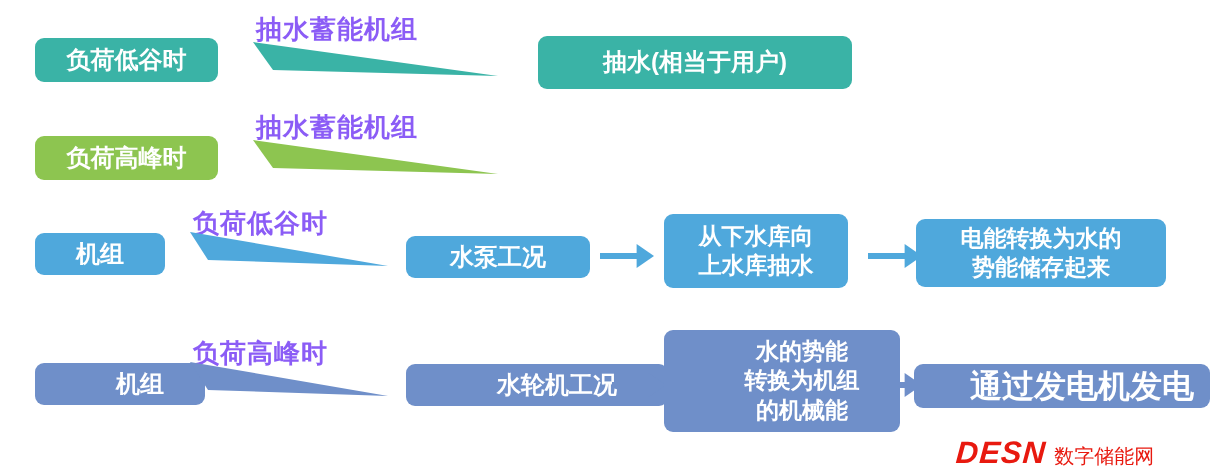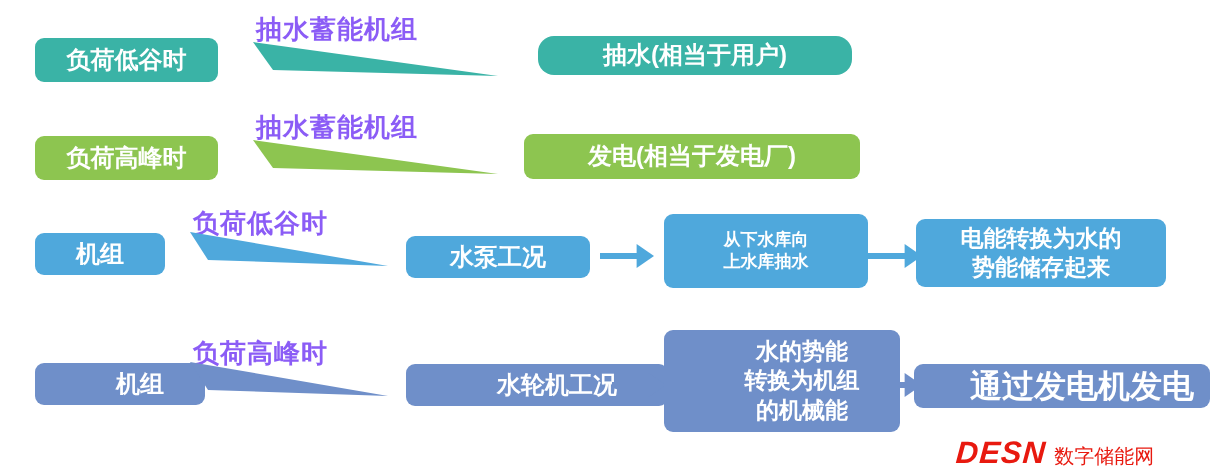--- a/index.html
+++ b/index.html
@@ -25,35 +25,35 @@
     position:absolute;color:#8b5cf6;font-weight:bold;font-size:26px;
     white-space:nowrap;letter-spacing:1px;
   }
   .swoosh,.mini-arrow{position:absolute;}
   .swoosh svg,.mini-arrow svg{display:block;width:100%;height:100%;}
 
   
   #b1s{left:35px;top:38px;width:183px;height:44px;font-size:24px;}
   #lbl1{left:256px;top:12px;}
   #sw1{left:253px;top:40px;width:245px;height:38px;}
-  #b1t{left:538px;top:36px;width:314px;height:39px;font-size:24px;border-radius:16px;}
+  #b1t{left:538px;top:36px;width:314px;height:53px;font-size:24px;}
 
   
   #b2s{left:35px;top:136px;width:183px;height:44px;font-size:24px;}
   #lbl2{left:256px;top:110px;}
   #sw2{left:253px;top:138px;width:245px;height:38px;}
   #b2t{left:524px;top:134px;width:336px;height:45px;font-size:24px;}
 
   
   #b3a{left:35px;top:233px;width:130px;height:42px;font-size:24px;}
   #lbl3{left:193px;top:206px;}
   #sw3{left:190px;top:230px;width:198px;height:38px;}
   #b3b{left:406px;top:236px;width:184px;height:42px;font-size:24px;}
   #ar3a{left:600px;top:243px;width:54px;height:26px;}
-  #b3c{left:664px;top:214px;width:204px;height:74px;font-size:17px;}
+  #b3c{left:664px;top:214px;width:184px;height:74px;font-size:23px;}
   #ar3b{left:868px;top:243px;width:54px;height:26px;}
   #b3d{left:916px;top:219px;width:250px;height:68px;font-size:23px;}
 
   
   #b4a{left:35px;top:363px;width:130px;height:42px;font-size:24px;}
   #lbl4{left:193px;top:336px;}
   #sw4{left:190px;top:360px;width:198px;height:38px;}
   #b4b{left:406px;top:364px;width:222px;height:42px;font-size:24px;}
   #ar4a{left:612px;top:372px;width:54px;height:26px;}
   #b4c{left:664px;top:330px;width:196px;height:102px;font-size:23px;}
@@ -82,21 +82,20 @@
   </div>
   <div class="box teal-bg" id="b1t">抽水(相当于用户)</div>
 
   <div class="box green-bg" id="b2s">负荷高峰时</div>
   <div class="arrow-label" id="lbl2">抽水蓄能机组</div>
   <div class="swoosh green-c" id="sw2">
     <svg viewBox="0 0 245 38" preserveAspectRatio="none" aria-hidden="true">
       <polygon points="0,2 245,36 20,30" fill="currentColor"></polygon>
     </svg>
   </div>
-  <div class="box green-bg" id="b2t">发电(相当于发电厂)</div>
 
   <div class="box blue-bg" id="b3a">机组</div>
   <div class="arrow-label" id="lbl3">负荷低谷时</div>
   <div class="swoosh blue-c" id="sw3">
     <svg viewBox="0 0 198 38" preserveAspectRatio="none" aria-hidden="true">
       <polygon points="0,2 198,36 18,30" fill="currentColor"></polygon>
     </svg>
   </div>
   <div class="box blue-bg" id="b3b">水泵工况</div>
   <div class="mini-arrow blue-c" id="ar3a">

